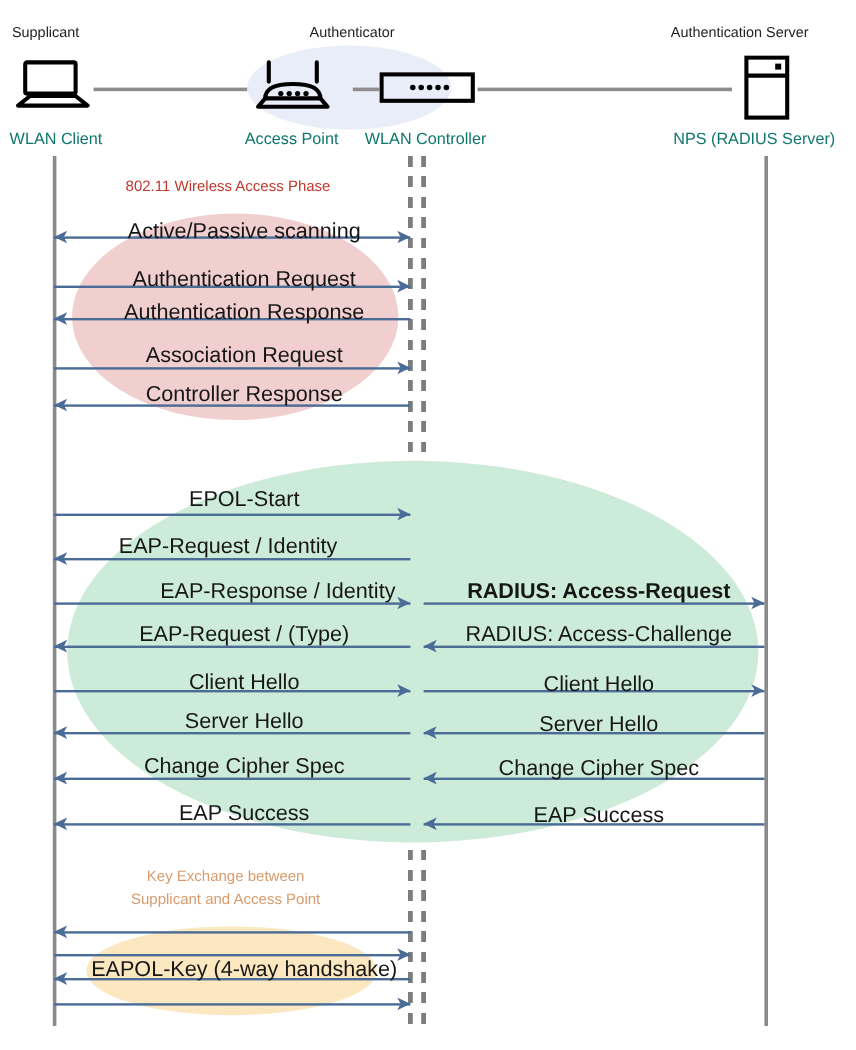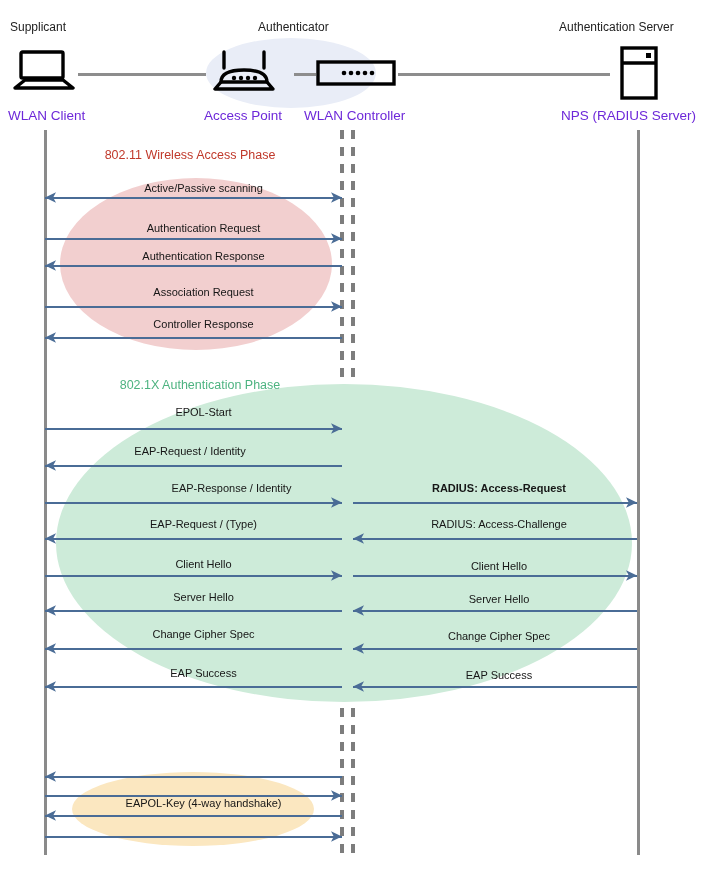--- a/index.html
+++ b/index.html
@@ -1,42 +1,42 @@
 <!DOCTYPE html>
 <html><head>
 <meta charset="utf-8">
 <style>
   html,body{margin:0;padding:0;background:#ffffff;}
   body{width:713px;height:875px;font-family:"Liberation Sans",sans-serif;color:#1a1a1a;}
   #stage{position:relative;width:713px;height:875px;overflow:hidden;background:#fff;}
 
   
   .role-title{position:absolute;font-size:12px;color:#222;white-space:nowrap;}
-  .role-sub{position:absolute;font-size:13.5px;color:#6d28d9;white-space:nowrap;}
+  .role-sub{position:absolute;font-size:13.5px;color:#0f766e;white-space:nowrap;}
   .auth-blob{position:absolute;left:206px;top:38px;width:170px;height:70px;
              background:#e9edf7;border-radius:50%/50%;}
   .link-line{position:absolute;height:3px;background:#8d8d8d;}
   .icon-box{position:absolute;}
 
   
   .lifeline{position:absolute;width:3px;background:#8a8a8a;}
   .lifeline-dashed{position:absolute;width:4px;
       background:repeating-linear-gradient(to bottom,#7d7d7d 0 9px,transparent 9px 17px);}
 
   
   .phase-blob{position:absolute;border-radius:50%;}
   .blob-pink{background:#f2cfcf;}
   .blob-green{background:#cdebd9;}
   .blob-orange{background:#fbe7c0;}
 
   
   .phase-label{position:absolute;font-size:12.5px;text-align:center;line-height:19px;white-space:pre-line;}
 
   
-  .msg-label{position:absolute;font-size:11px;color:#161616;text-align:center;white-space:nowrap;
+  .msg-label{position:absolute;font-size:18px;color:#161616;text-align:center;white-space:nowrap;
              transform:translateX(-50%);}
   .arrow{position:absolute;height:11px;}
   .arrow .shaft{position:absolute;left:0;right:0;top:5px;height:1.6px;background:#4a6c96;}
   .arrow .head{position:absolute;top:0px;width:11px;height:11px;}
   .arrow .head svg{display:block;}
 </style>
 </head>
 <body>
 
 <div id="stage">
@@ -96,21 +96,22 @@
   <div class="lifeline" style="left:44px;top:130px;height:725px;"></div>
   <div class="lifeline-dashed" style="left:340px;top:130px;height:725px;"></div>
   <div class="lifeline-dashed" style="left:351px;top:130px;height:725px;"></div>
   <div class="lifeline" style="left:637px;top:130px;height:725px;"></div>
 
   <div class="phase-blob blob-pink" style="left:60px;top:178px;width:272px;height:172px;"></div>
   <div class="phase-blob blob-green" style="left:56px;top:384px;width:576px;height:318px;"></div>
   <div class="phase-blob blob-orange" style="left:72px;top:772px;width:242px;height:74px;"></div>
 
   <div class="phase-label" style="left:90px;top:146px;width:200px;color:#c0392b;">802.11 Wireless Access Phase</div>
-  <div class="phase-label" style="left:100px;top:376px;width:200px;color:#4db380;">802.1X Authentication Phase</div>
+  <div class="phase-label" style="left:88px;top:721px;width:200px;color:#d89b6c;">Key Exchange between
+Supplicant and Access Point</div>
 
   <div id="messages">
       <div class="arrow" style="left: 45px; top: 192px; width: 297px;">
         <div class="shaft"></div>
         <div class="head" style="left: 0px;">
           <svg width="11" height="11" viewBox="0 0 11 11">
             <path d="M0,5.5 L11,0.2 L8.2,5.5 L11,10.8 Z" fill="#4a6c96"></path>
           </svg>
         </div>
         <div class="head" style="right: 0px;">

